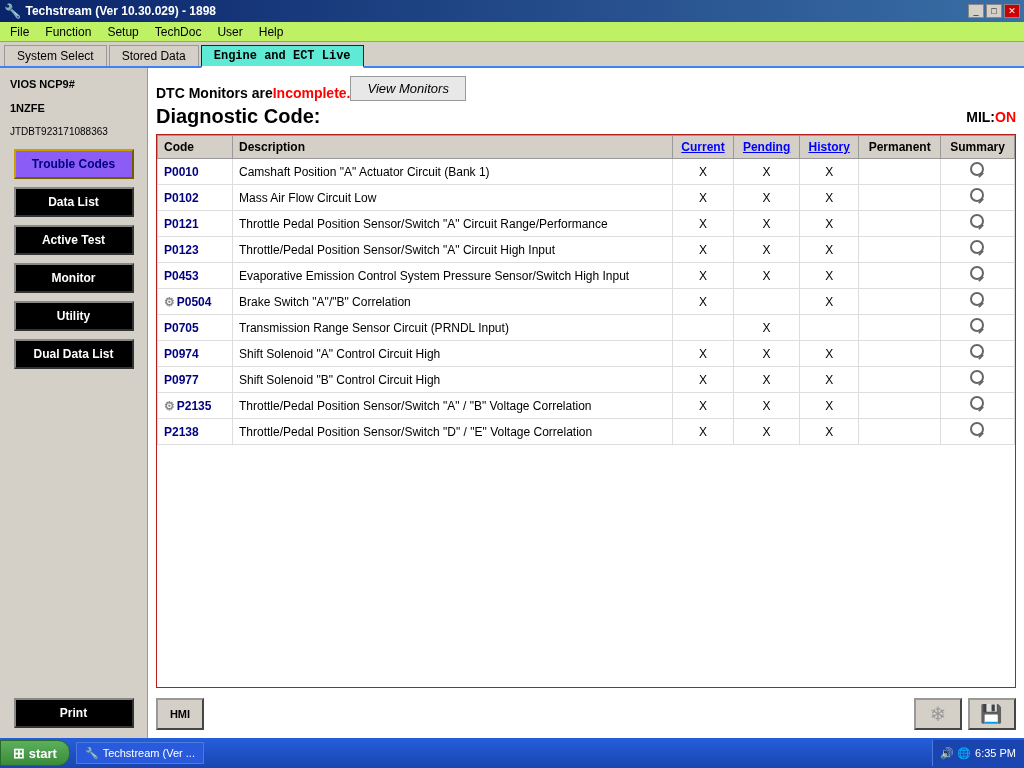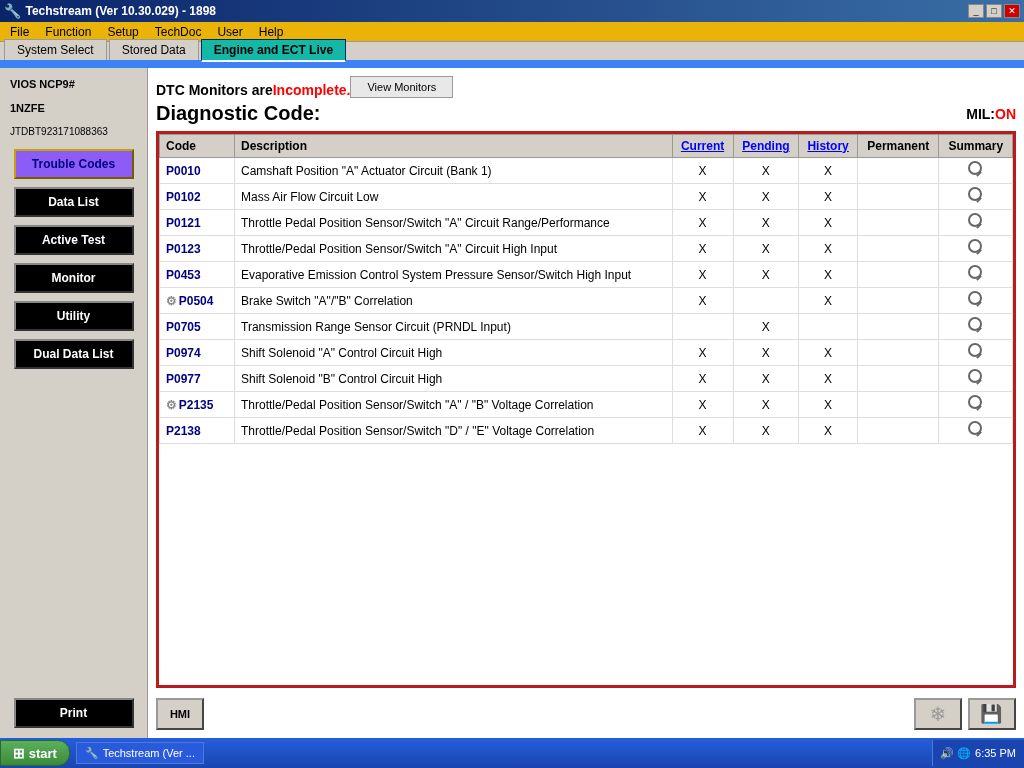--- a/index.html
+++ b/index.html
@@ -19,58 +19,59 @@
     #titlebar-controls { display: flex; gap: 2px; }
     .title-btn {
       width: 16px; height: 14px; background: #d4d0c8; border: 1px solid #888;
       font-size: 9px; display: flex; align-items: center; justify-content: center;
       cursor: pointer; color: black;
     }
     .title-btn.close { background: #cc0000; color: white; }
 
     
     #menubar {
-      background: #eab308;
+      background: #bef264;
       height: 20px;
       display: flex;
       align-items: center;
       border-bottom: 1px solid #999;
       padding: 0 2px;
     }
     .menu-item {
       padding: 2px 8px;
       font-size: 12px;
       cursor: pointer;
     }
 
     
     #tabbar {
       background: #d4d0c8;
       height: 26px;
       display: flex;
       align-items: flex-end;
       padding: 0 4px;
-      border-bottom: 8px solid #3b82f6;
+      border-bottom: 2px solid #3b82f6;
     }
     .tab {
       padding: 3px 12px;
       font-size: 12px;
       cursor: pointer;
       border: 1px solid #999;
       border-bottom: none;
       background: #d4d0c8;
       margin-right: 2px;
     }
     .tab.active {
-      background: #14b8a6;
+      background: #5eead4;
       font-weight: bold;
       border-color: #0a246a;
       border-bottom: 2px solid white;
       position: relative;
       bottom: -2px;
+      font-family: Liberation Mono, monospace;
     }
 
     
     #main-layout {
       display: flex;
       height: calc(768px - 22px - 20px - 26px - 30px);
     }
 
     
     #sidebar {
@@ -128,40 +129,41 @@
     #content-header {
       display: flex;
       align-items: flex-end;
       margin-bottom: 4px;
       gap: 0;
     }
     .dtc-status-text { font-size: 14px; font-weight: bold; }
     .dtc-incomplete { color: #ff0000; font-size: 14px; font-weight: bold; }
     .view-monitors-btn {
       padding: 4px 16px;
-      font-size: 11px;
+      font-size: 13px;
       border: 1px solid #999;
       background: #e8e8e8;
       cursor: pointer;
+      font-style: italic;
     }
     #diag-code-row {
       display: flex;
       align-items: center;
       justify-content: space-between;
       margin-bottom: 6px;
     }
     .diag-code-label { font-size: 20px; font-weight: bold; }
     .mil-status { font-size: 14px; font-weight: bold; }
     .mil-on { color: red; }
 
     
     #dtc-table-container {
       flex: 1;
       overflow-y: auto;
-      border: 3px solid #b91c1c;
+      border: 1px solid #b91c1c;
     }
     table {
       width: 100%;
       border-collapse: collapse;
       font-size: 12px;
     }
     thead th {
       background: #d4d0c8;
       border: 1px solid #999;
       padding: 4px 6px;

